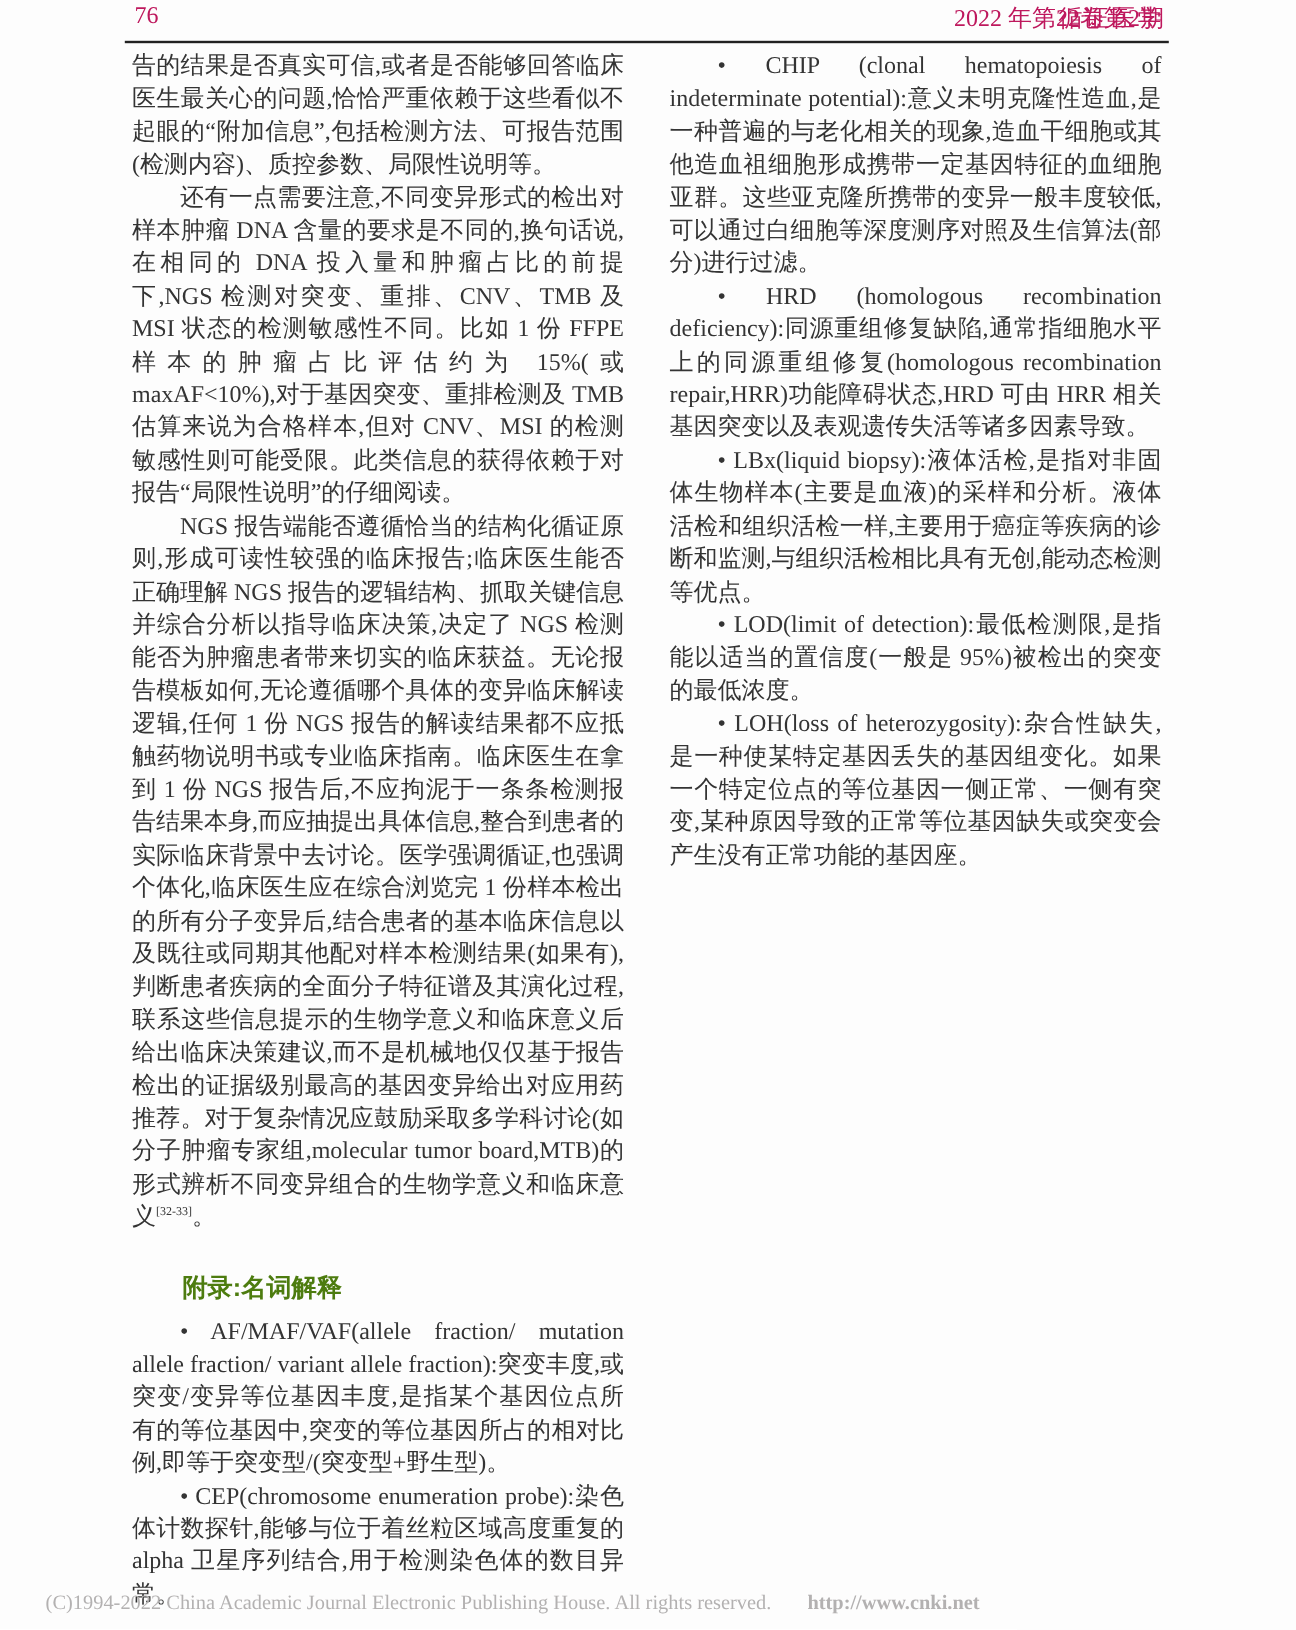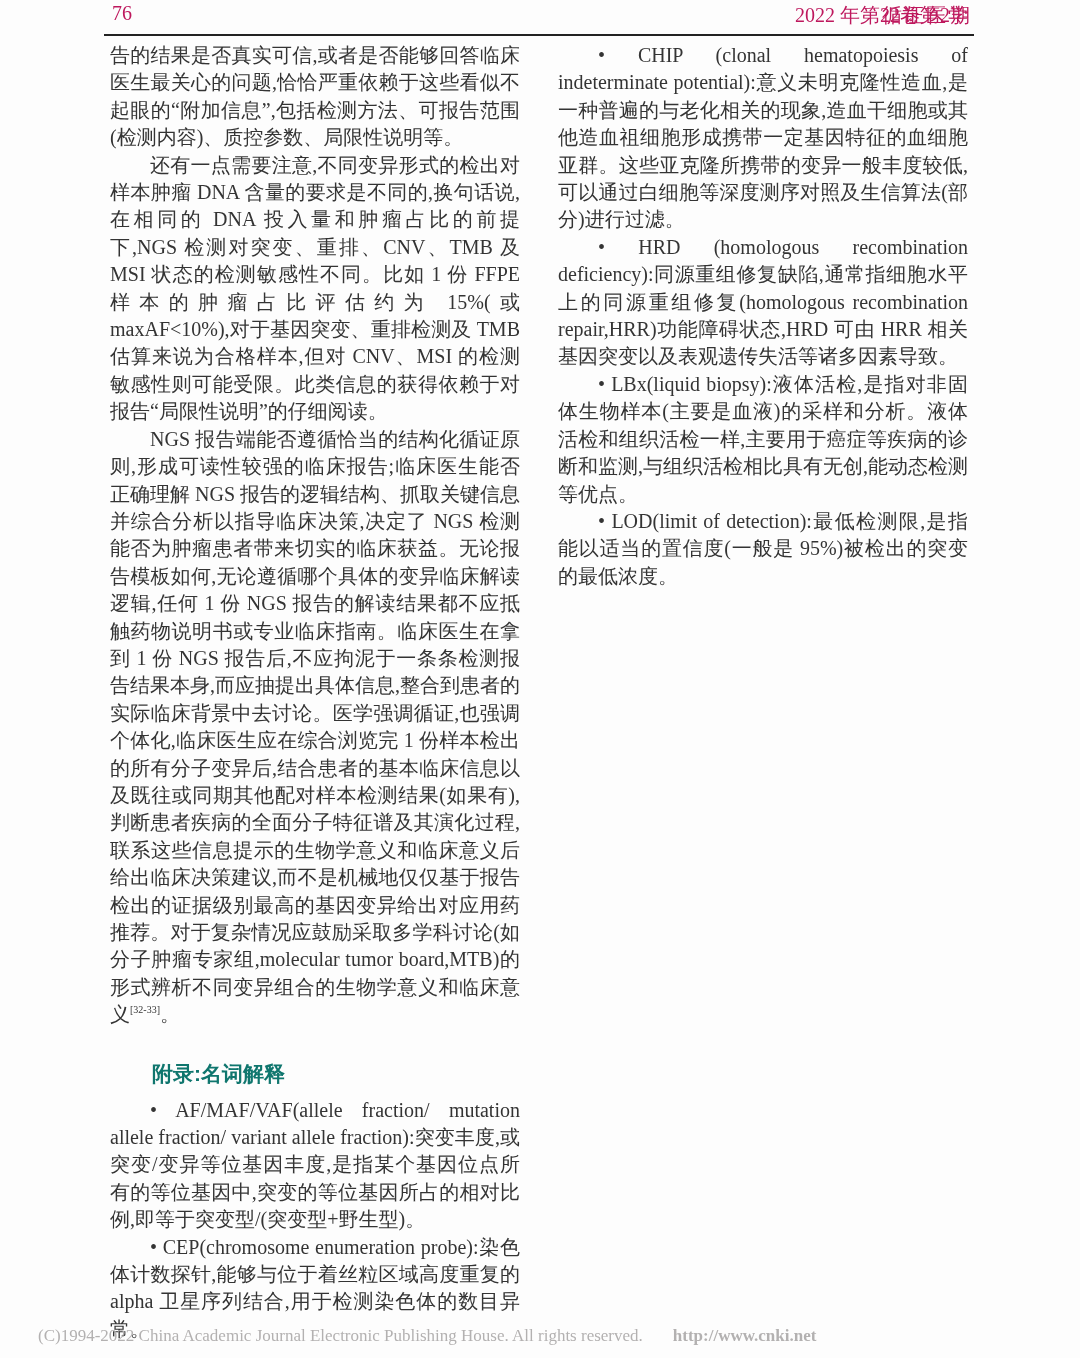--- a/index.html
+++ b/index.html
@@ -42,21 +42,21 @@
   .para sup{
     font-size:10px;
     line-height:0;
     vertical-align:super;
     letter-spacing:0;
   }
   .appendix-heading{
     font-family:"Liberation Sans","DejaVu Sans",sans-serif;
     font-weight:700;
     font-size:21px;
-    color:#0f766e;
+    color:#4d7c0f;
     margin:32px 0 10px 0;
     text-indent:2em;
     line-height:26px;
   }
   .bullet{letter-spacing:0;}
   
   .copyright-footer{
     position:absolute;left:38px;bottom:12px;width:1000px;
     font-size:17px;color:#b3b1b1;
     font-family:"Liberation Serif","DejaVu Serif",serif;
@@ -84,20 +84,21 @@
         <p class="para">NGS 报告端能否遵循恰当的结构化循证原则,形成可读性较强的临床报告;临床医生能否正确理解 NGS 报告的逻辑结构、抓取关键信息并综合分析以指导临床决策,决定了 NGS 检测能否为肿瘤患者带来切实的临床获益。无论报告模板如何,无论遵循哪个具体的变异临床解读逻辑,任何 1 份 NGS 报告的解读结果都不应抵触药物说明书或专业临床指南。临床医生在拿到 1 份 NGS 报告后,不应拘泥于一条条检测报告结果本身,而应抽提出具体信息,整合到患者的实际临床背景中去讨论。医学强调循证,也强调个体化,临床医生应在综合浏览完 1 份样本检出的所有分子变异后,结合患者的基本临床信息以及既往或同期其他配对样本检测结果(如果有),判断患者疾病的全面分子特征谱及其演化过程,联系这些信息提示的生物学意义和临床意义后给出临床决策建议,而不是机械地仅仅基于报告检出的证据级别最高的基因变异给出对应用药推荐。对于复杂情况应鼓励采取多学科讨论(如分子肿瘤专家组,molecular tumor board,MTB)的形式辨析不同变异组合的生物学意义和临床意义<sup>[32-33]</sup>。</p>
         <h2 class="appendix-heading">附录:名词解释</h2>
         <p class="para entry"><span class="bullet">• </span>AF/MAF/VAF(allele fraction/ mutation allele fraction/ variant allele fraction):突变丰度,或突变/变异等位基因丰度,是指某个基因位点所有的等位基因中,突变的等位基因所占的相对比例,即等于突变型/(突变型+野生型)。</p>
         <p class="para entry"><span class="bullet">• </span>CEP(chromosome enumeration probe):染色体计数探针,能够与位于着丝粒区域高度重复的 alpha 卫星序列结合,用于检测染色体的数目异常。</p>
       </div>
     <div class="col" id="col-right">
         <p class="para entry"><span class="bullet">• </span>CHIP (clonal hematopoiesis of indeterminate potential):意义未明克隆性造血,是一种普遍的与老化相关的现象,造血干细胞或其他造血祖细胞形成携带一定基因特征的血细胞亚群。这些亚克隆所携带的变异一般丰度较低,可以通过白细胞等深度测序对照及生信算法(部分)进行过滤。</p>
         <p class="para entry"><span class="bullet">• </span>HRD (homologous recombination deficiency):同源重组修复缺陷,通常指细胞水平上的同源重组修复(homologous recombination repair,HRR)功能障碍状态,HRD 可由 HRR 相关基因突变以及表观遗传失活等诸多因素导致。</p>
         <p class="para entry"><span class="bullet">• </span>LBx(liquid biopsy):液体活检,是指对非固体生物样本(主要是血液)的采样和分析。液体活检和组织活检一样,主要用于癌症等疾病的诊断和监测,与组织活检相比具有无创,能动态检测等优点。</p>
         <p class="para entry"><span class="bullet">• </span>LOD(limit of detection):最低检测限,是指能以适当的置信度(一般是 95%)被检出的突变的最低浓度。</p>
+        <p class="para entry"><span class="bullet">• </span>LOH(loss of heterozygosity):杂合性缺失,是一种使某特定基因丢失的基因组变化。如果一个特定位点的等位基因一侧正常、一侧有突变,某种原因导致的正常等位基因缺失或突变会产生没有正常功能的基因座。</p>
       </div>
   </main>
 
   <footer class="copyright-footer">
     <span>(C)1994-2022 China Academic Journal Electronic Publishing House. All rights reserved.</span><span class="cnki-url">http://www.cnki.net</span>
   </footer>
 
 </div>
 
 </body></html>

